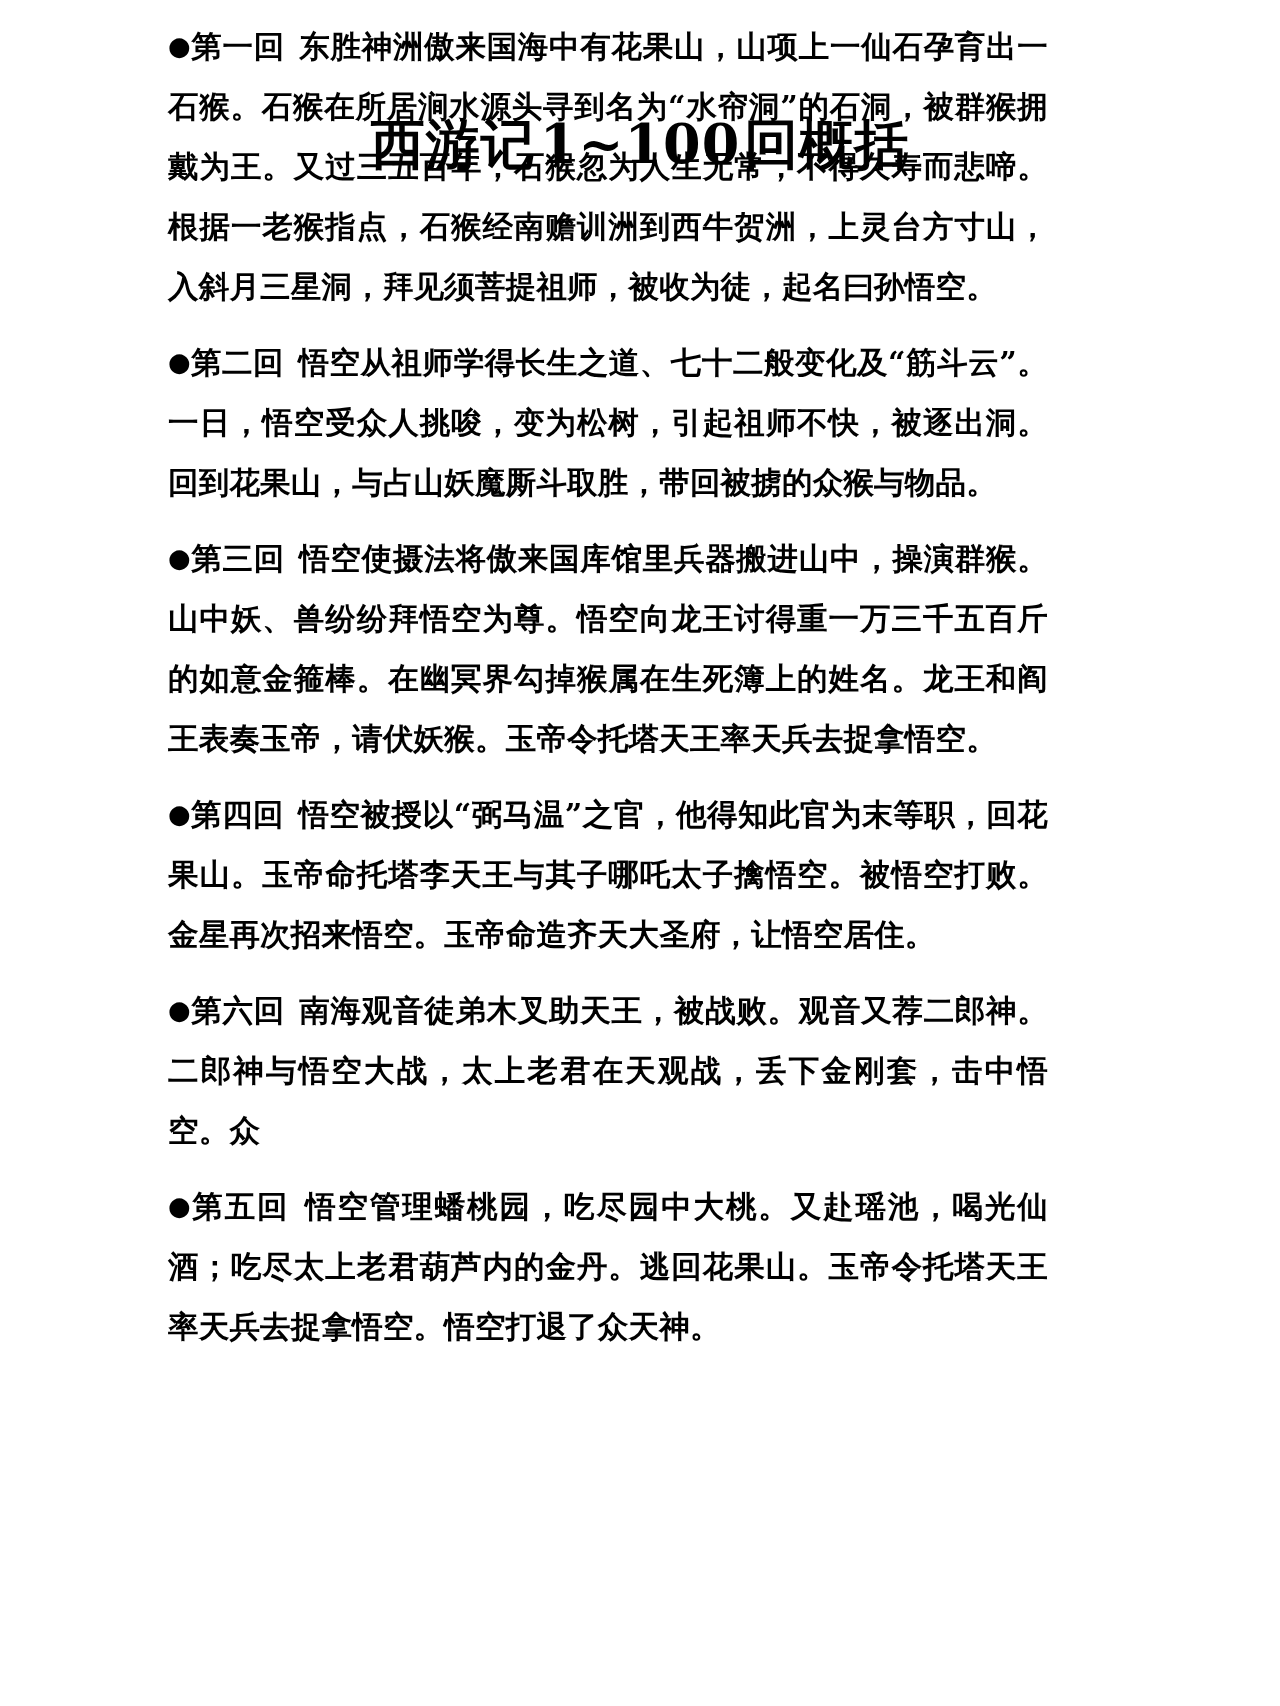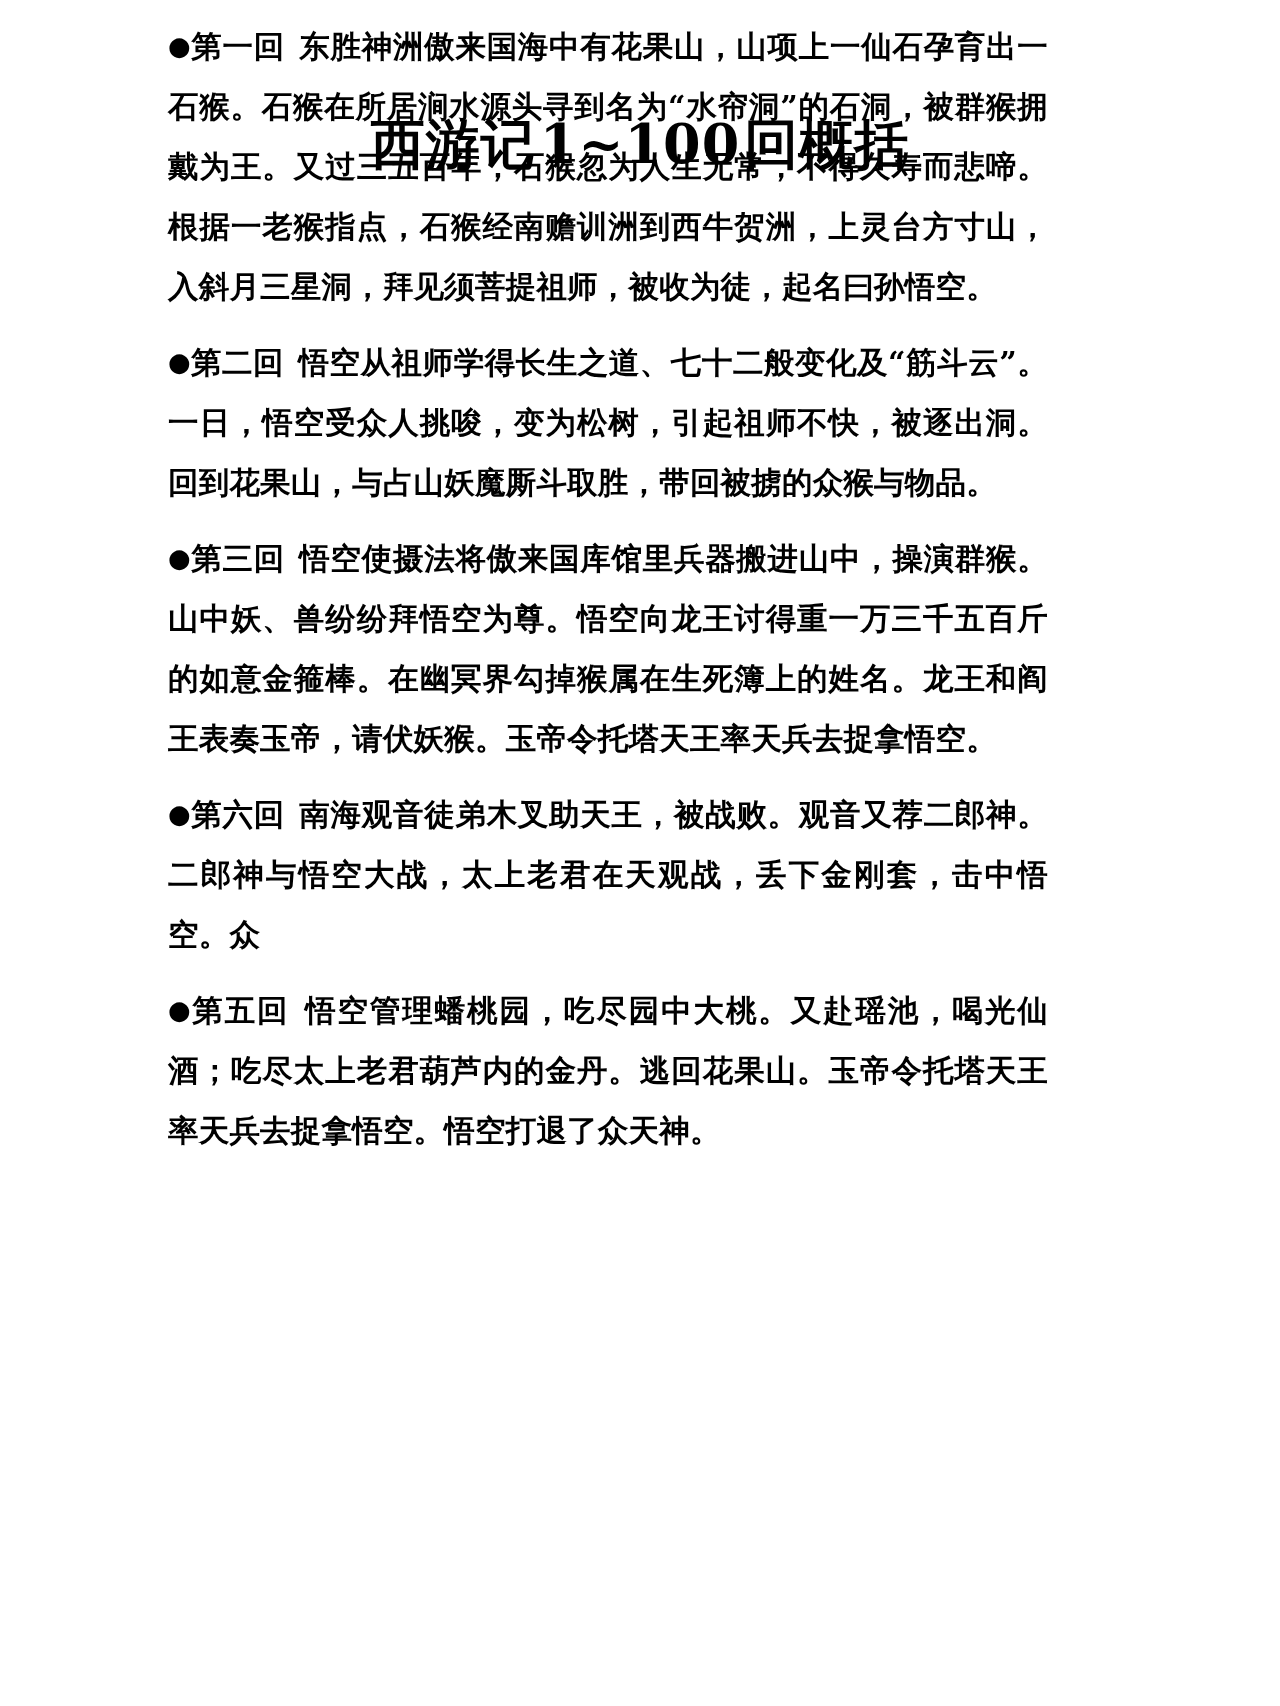--- a/index.html
+++ b/index.html
@@ -82,19 +82,20 @@
   </h1>
 
   <div class="page-body">
 
     <p class="para"><span class="bullet">●</span><span class="chapter-label">第一回</span><span class="gap"></span><span>东胜神洲傲来国海中有花果山，山项上一仙石孕育出一石猴。石猴在所居涧水源头寻到名为“水帘洞”的石洞，被群猴拥戴为王。又过三五百年，石猴忽为人生无常，不得久寿而悲啼。根据一老猴指点，石猴经南赡训洲到西牛贺洲，上灵台方寸山，入斜月三星洞，拜见须菩提祖师，被收为徒，起名曰孙悟空。</span></p>
 
     <p class="para"><span class="bullet">●</span><span class="chapter-label">第二回</span><span class="gap"></span><span>悟空从祖师学得长生之道、七十二般变化及“筋斗云”。一日，悟空受众人挑唆，变为松树，引起祖师不快，被逐出洞。回到花果山，与占山妖魔厮斗取胜，带回被掳的众猴与物品。</span></p>
 
     <p class="para"><span class="bullet">●</span><span class="chapter-label">第三回</span><span class="gap"></span><span>悟空使摄法将傲来国库馆里兵器搬进山中，操演群猴。山中妖、兽纷纷拜悟空为尊。悟空向龙王讨得重一万三千五百斤的如意金箍棒。在幽冥界勾掉猴属在生死簿上的姓名。龙王和阎王表奏玉帝，请伏妖猴。玉帝令托塔天王率天兵去捉拿悟空。</span></p>
 
+    <p class="para"><span class="bullet">●</span><span class="chapter-label">第四回</span><span class="gap"></span><span>悟空被授以“弼马温”之官，他得知此官为末等职，回花果山。玉帝命托塔李天王与其子哪吒太子擒悟空。被悟空打败。金星再次招来悟空。玉帝命造齐天大圣府，让悟空居住。</span></p>
 
     <p class="para para-last"><span class="bullet">●</span><span class="chapter-label">第六回</span><span class="gap"></span><span>南海观音徒弟木叉助天王，被战败。观音又荐二郎神。二郎神与悟空大战，太上老君在天观战，丢下金刚套，击中悟空。众</span></p>
 
     <p class="para"><span class="bullet">●</span><span class="chapter-label">第五回</span><span class="gap"></span><span>悟空管理蟠桃园，吃尽园中大桃。又赴瑶池，喝光仙酒；吃尽太上老君葫芦内的金丹。逃回花果山。玉帝令托塔天王率天兵去捉拿悟空。悟空打退了众天神。</span></p>
 
   </div>
 </div>
 
 </body></html>

